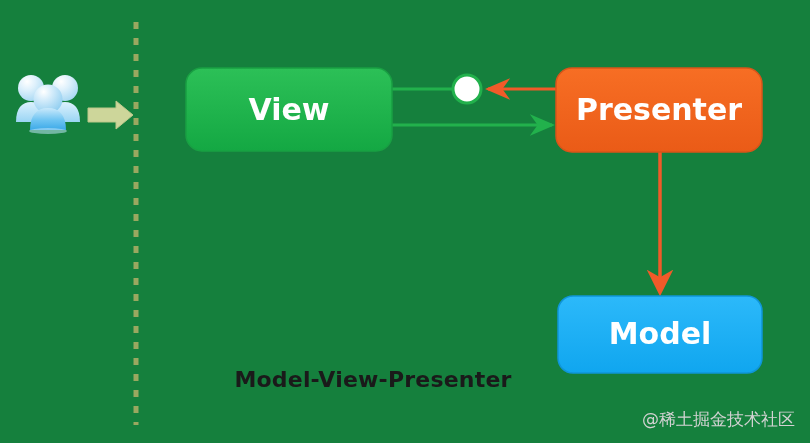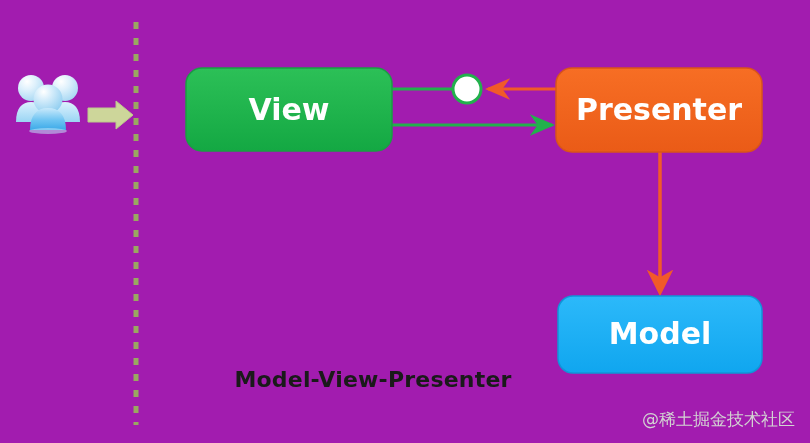--- a/index.html
+++ b/index.html
@@ -7,21 +7,21 @@
     padding: 0;
     background: #ffffff;
   }
   body {
     font-family: "Liberation Sans", sans-serif;
   }
   #stage {
     position: relative;
     width: 810px;
     height: 443px;
-    background: #a21caf;
+    background: #15803d;
     overflow: hidden;
   }
   #diagram-svg {
     position: absolute;
     left: 0;
     top: 0;
     width: 810px;
     height: 443px;
   }
   .node-label {

